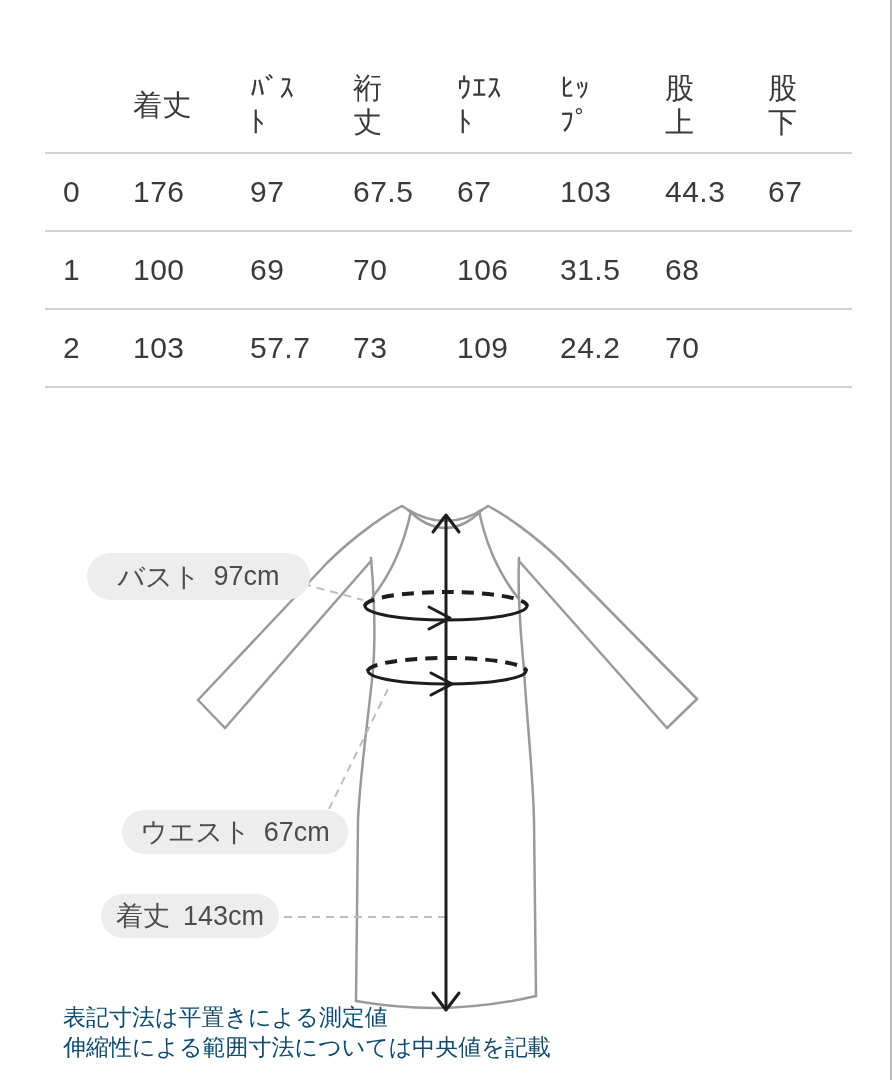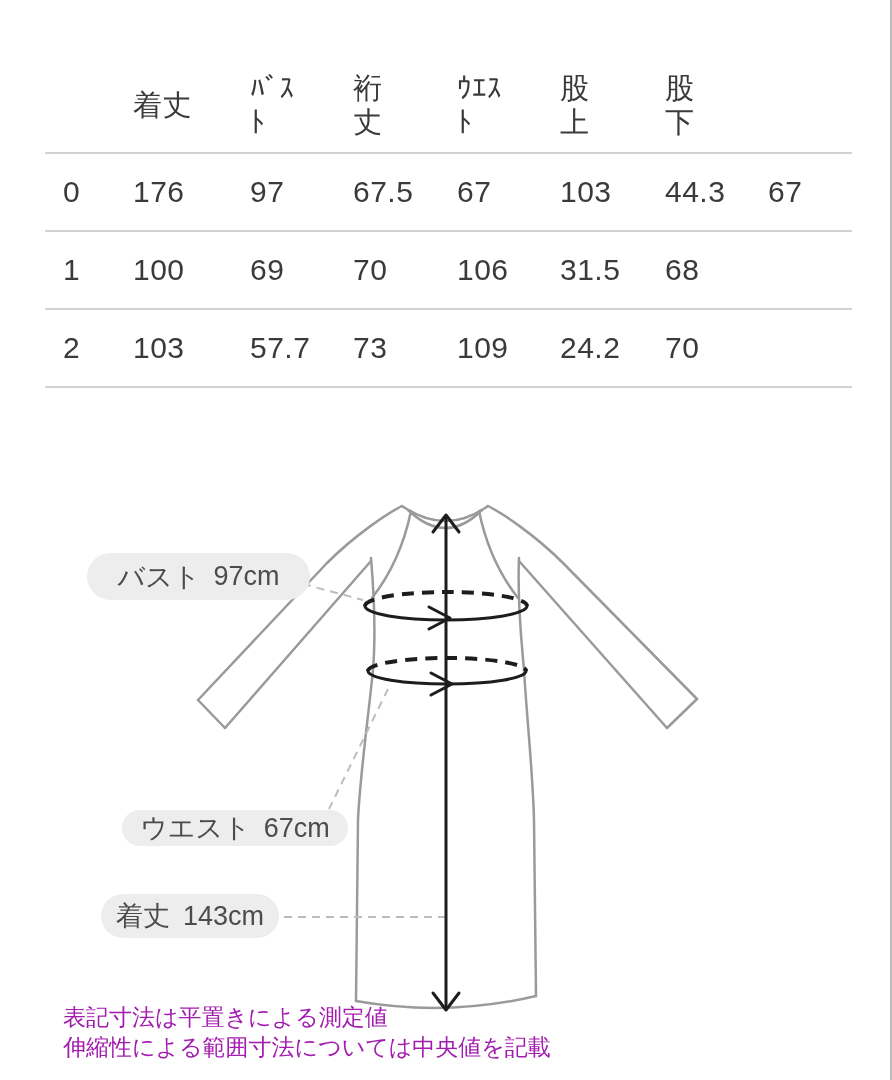--- a/index.html
+++ b/index.html
@@ -48,29 +48,29 @@
     border-radius: 26px;
     display: flex;
     align-items: center;
     justify-content: center;
     gap: 13px;
     font-size: 27px;
     color: #4c4c4c;
     white-space: nowrap;
   }
   .pill-bust   { left: 87px;  top: 553px; width: 223px; height: 47px; }
-  .pill-waist  { left: 122px; top: 810px; width: 226px; height: 36px; }
+  .pill-waist  { left: 122px; top: 810px; width: 226px; height: 44px; }
   .pill-length { left: 101px; top: 894px; width: 178px; height: 44px; }
   
   .notes {
     position: absolute;
     left: 63px; top: 1002px;
     font-size: 23px;
     line-height: 30px;
-    color: #a21caf;
+    color: #0c4a6e;
   }
   
   .page-right-border {
     position: absolute;
     right: 0; top: 0; bottom: 0;
     width: 2px;
     background: #b9b9b9;
   }
 </style>
 </head>
@@ -79,20 +79,22 @@
 <div class="size-table">
   <div class="trow head">
     <div class="cell size"></div>
     <div class="cell">着丈</div>
     <div class="cell">ﾊﾞｽ
 ﾄ</div>
     <div class="cell">裄
 丈</div>
     <div class="cell">ｳｴｽ
 ﾄ</div>
+    <div class="cell">ﾋｯ
+ﾌﾟ</div>
     <div class="cell">股
 上</div>
     <div class="cell">股
 下</div>
   </div>
 
   <div class="trow data">
     <div class="cell size">0</div>
     <div class="cell">176</div>
     <div class="cell">97</div>

